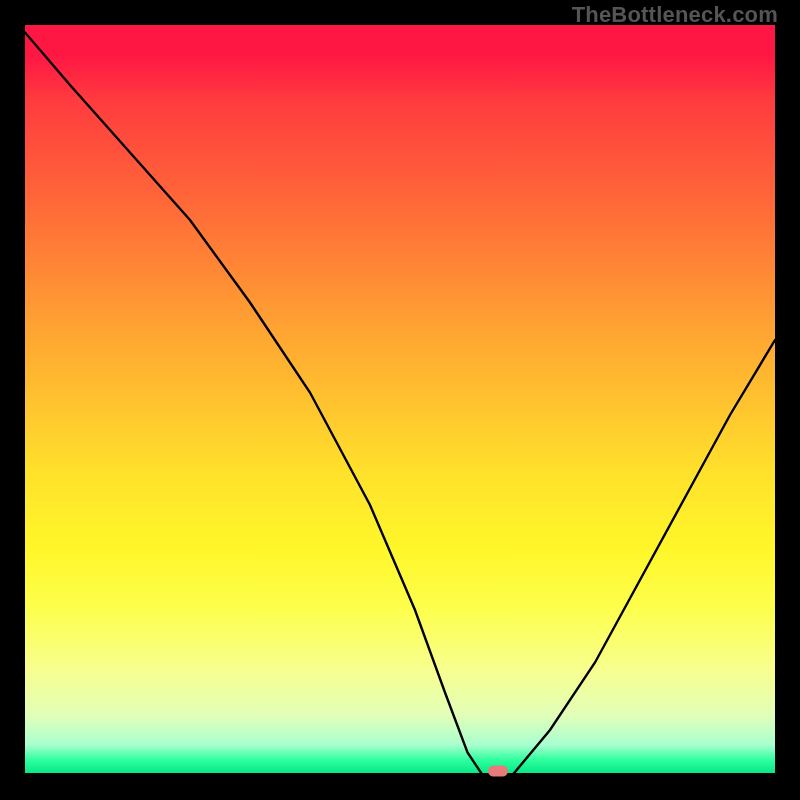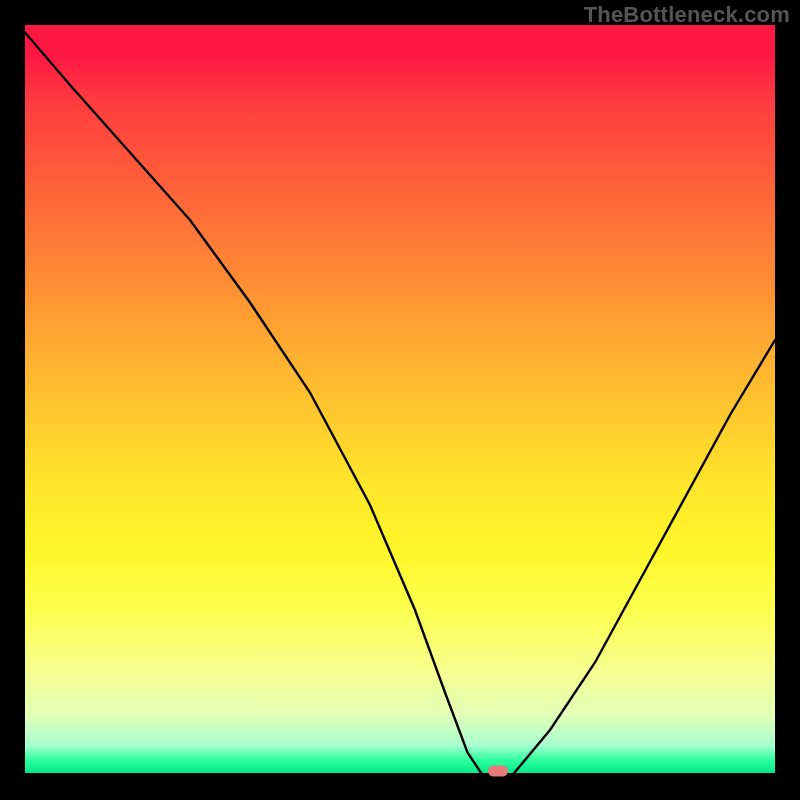--- a/index.html
+++ b/index.html
@@ -13,21 +13,21 @@
   }
   .frame {
     position: relative;
     width: 800px;
     height: 800px;
     background: #000;
   }
   .watermark {
     position: absolute;
     top: 2px;
-    right: 10px;
+    right: 22px;
     color: #555;
     font-size: 22px;
     font-weight: 600;
     letter-spacing: 0.2px;
     z-index: 10;
   }
   .plot-area {
     position: absolute;
     left: 25px;
     top: 25px;

